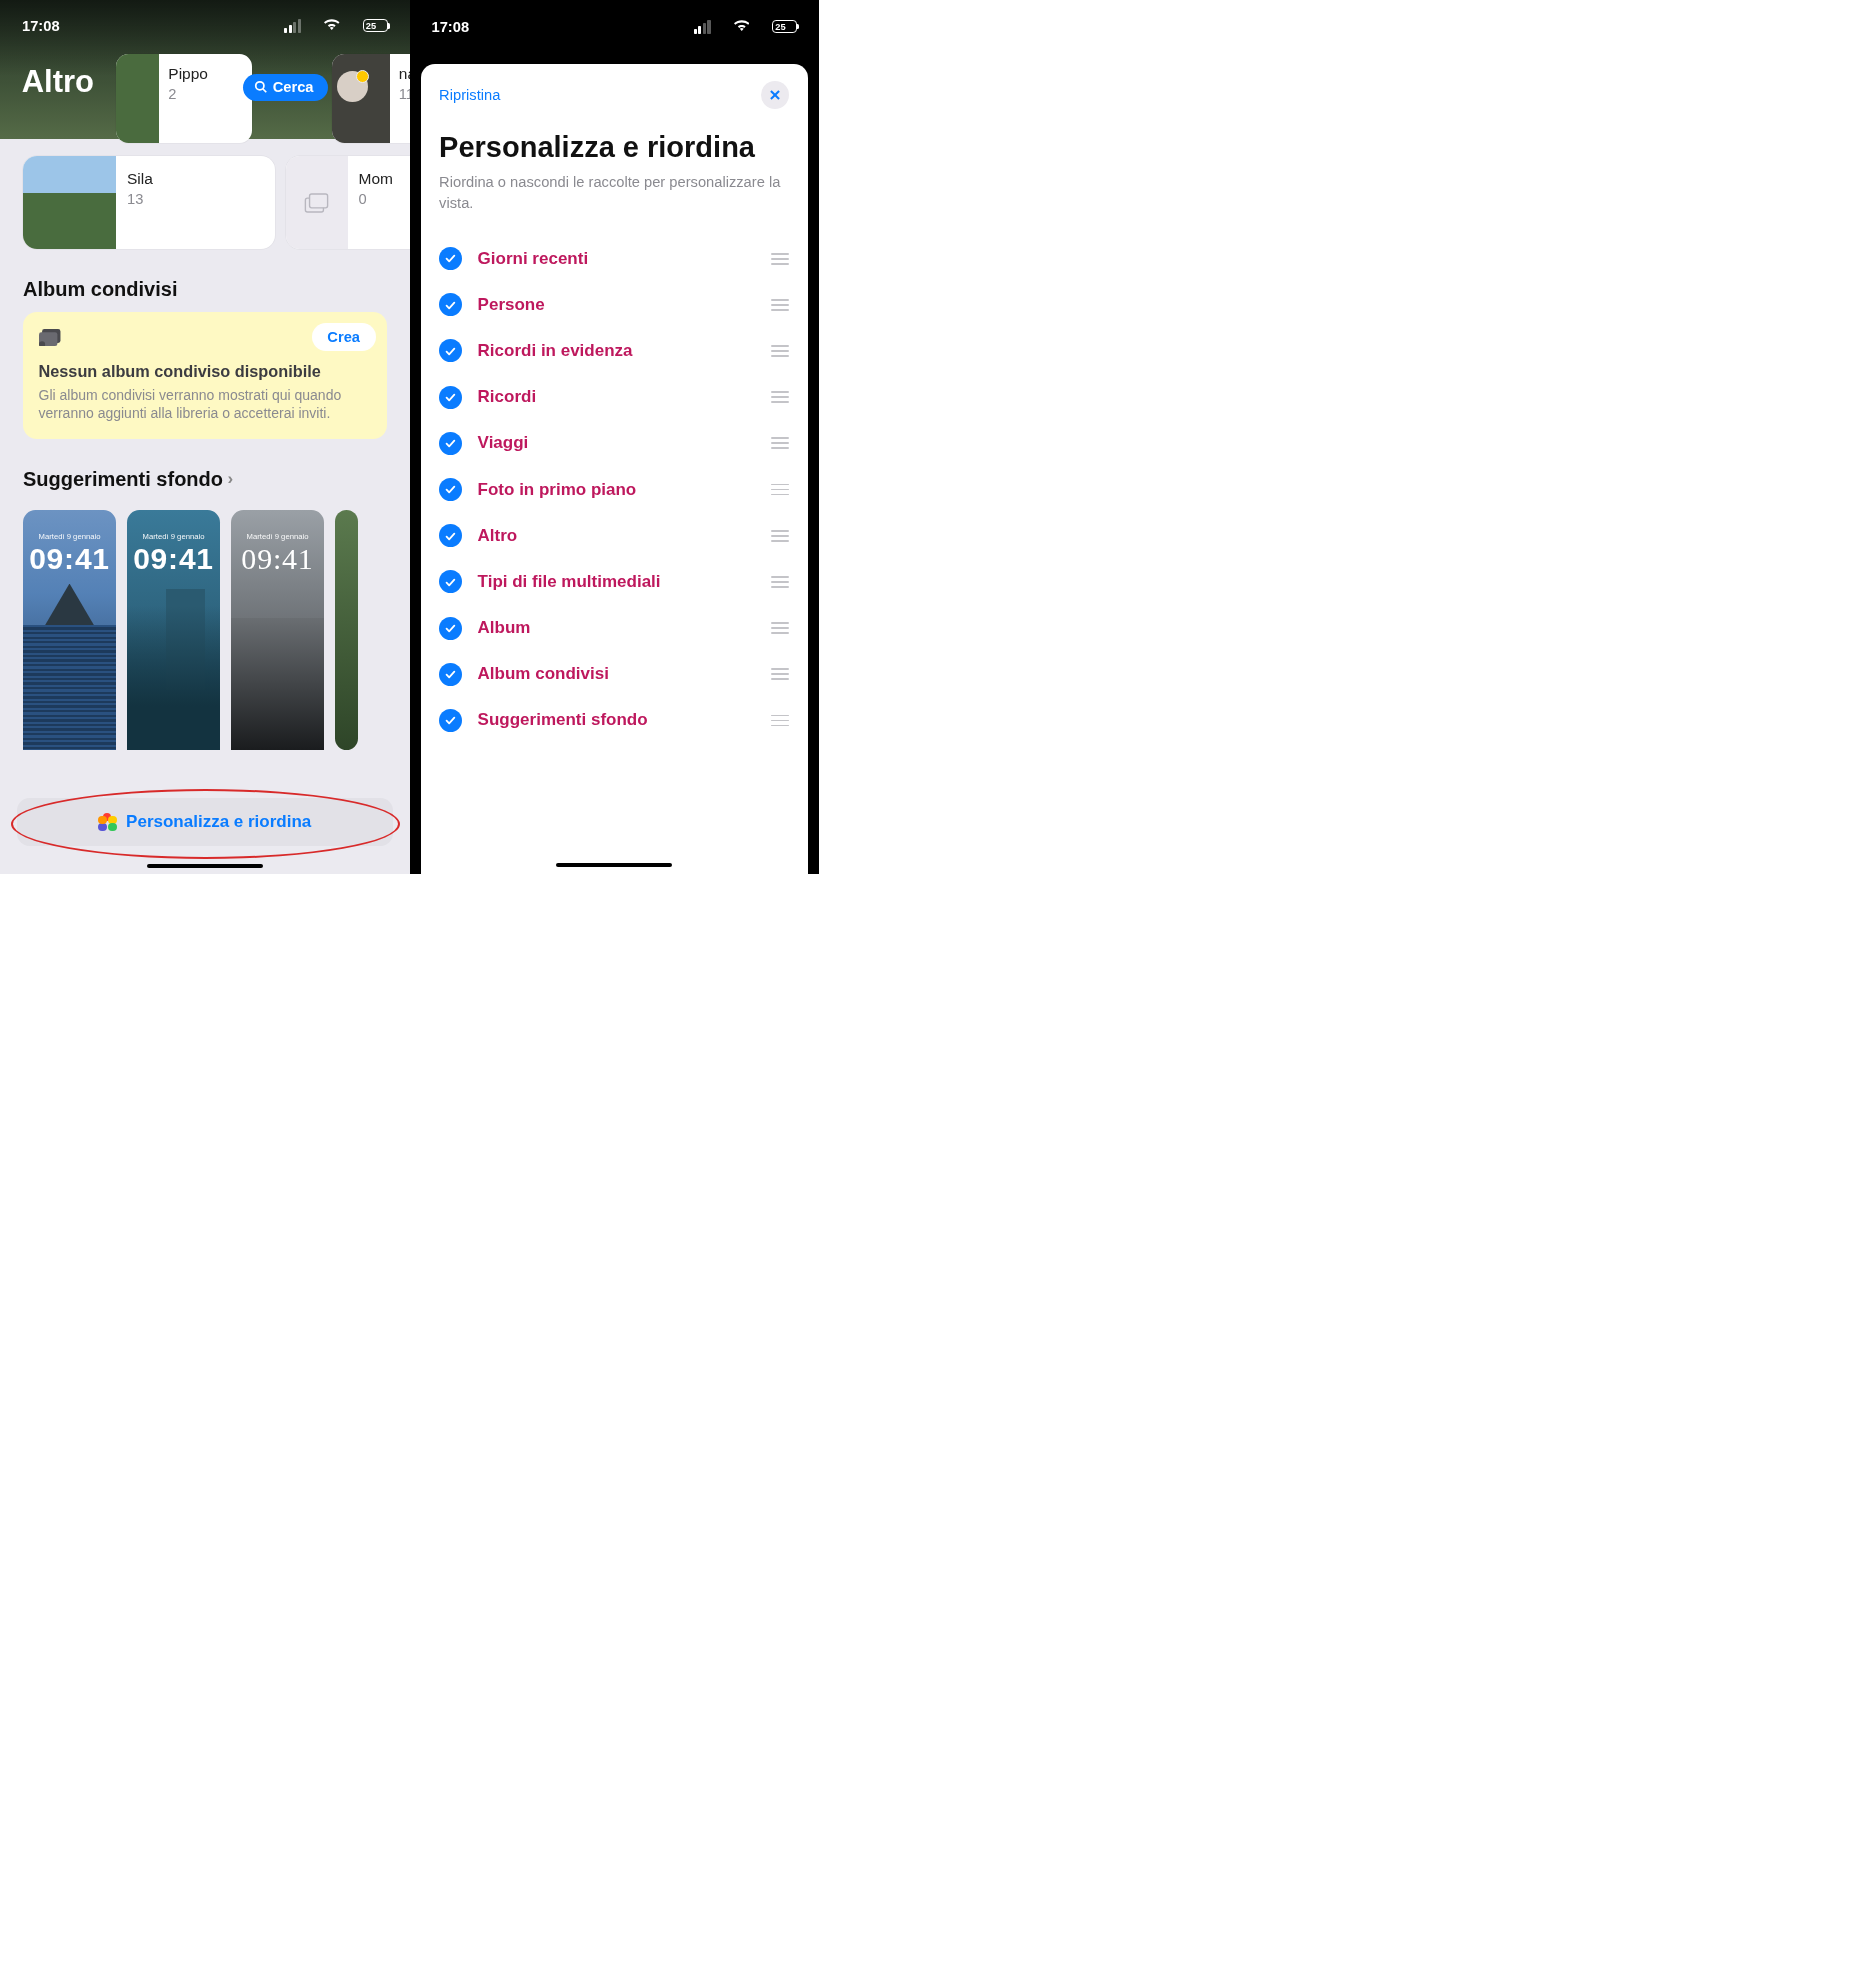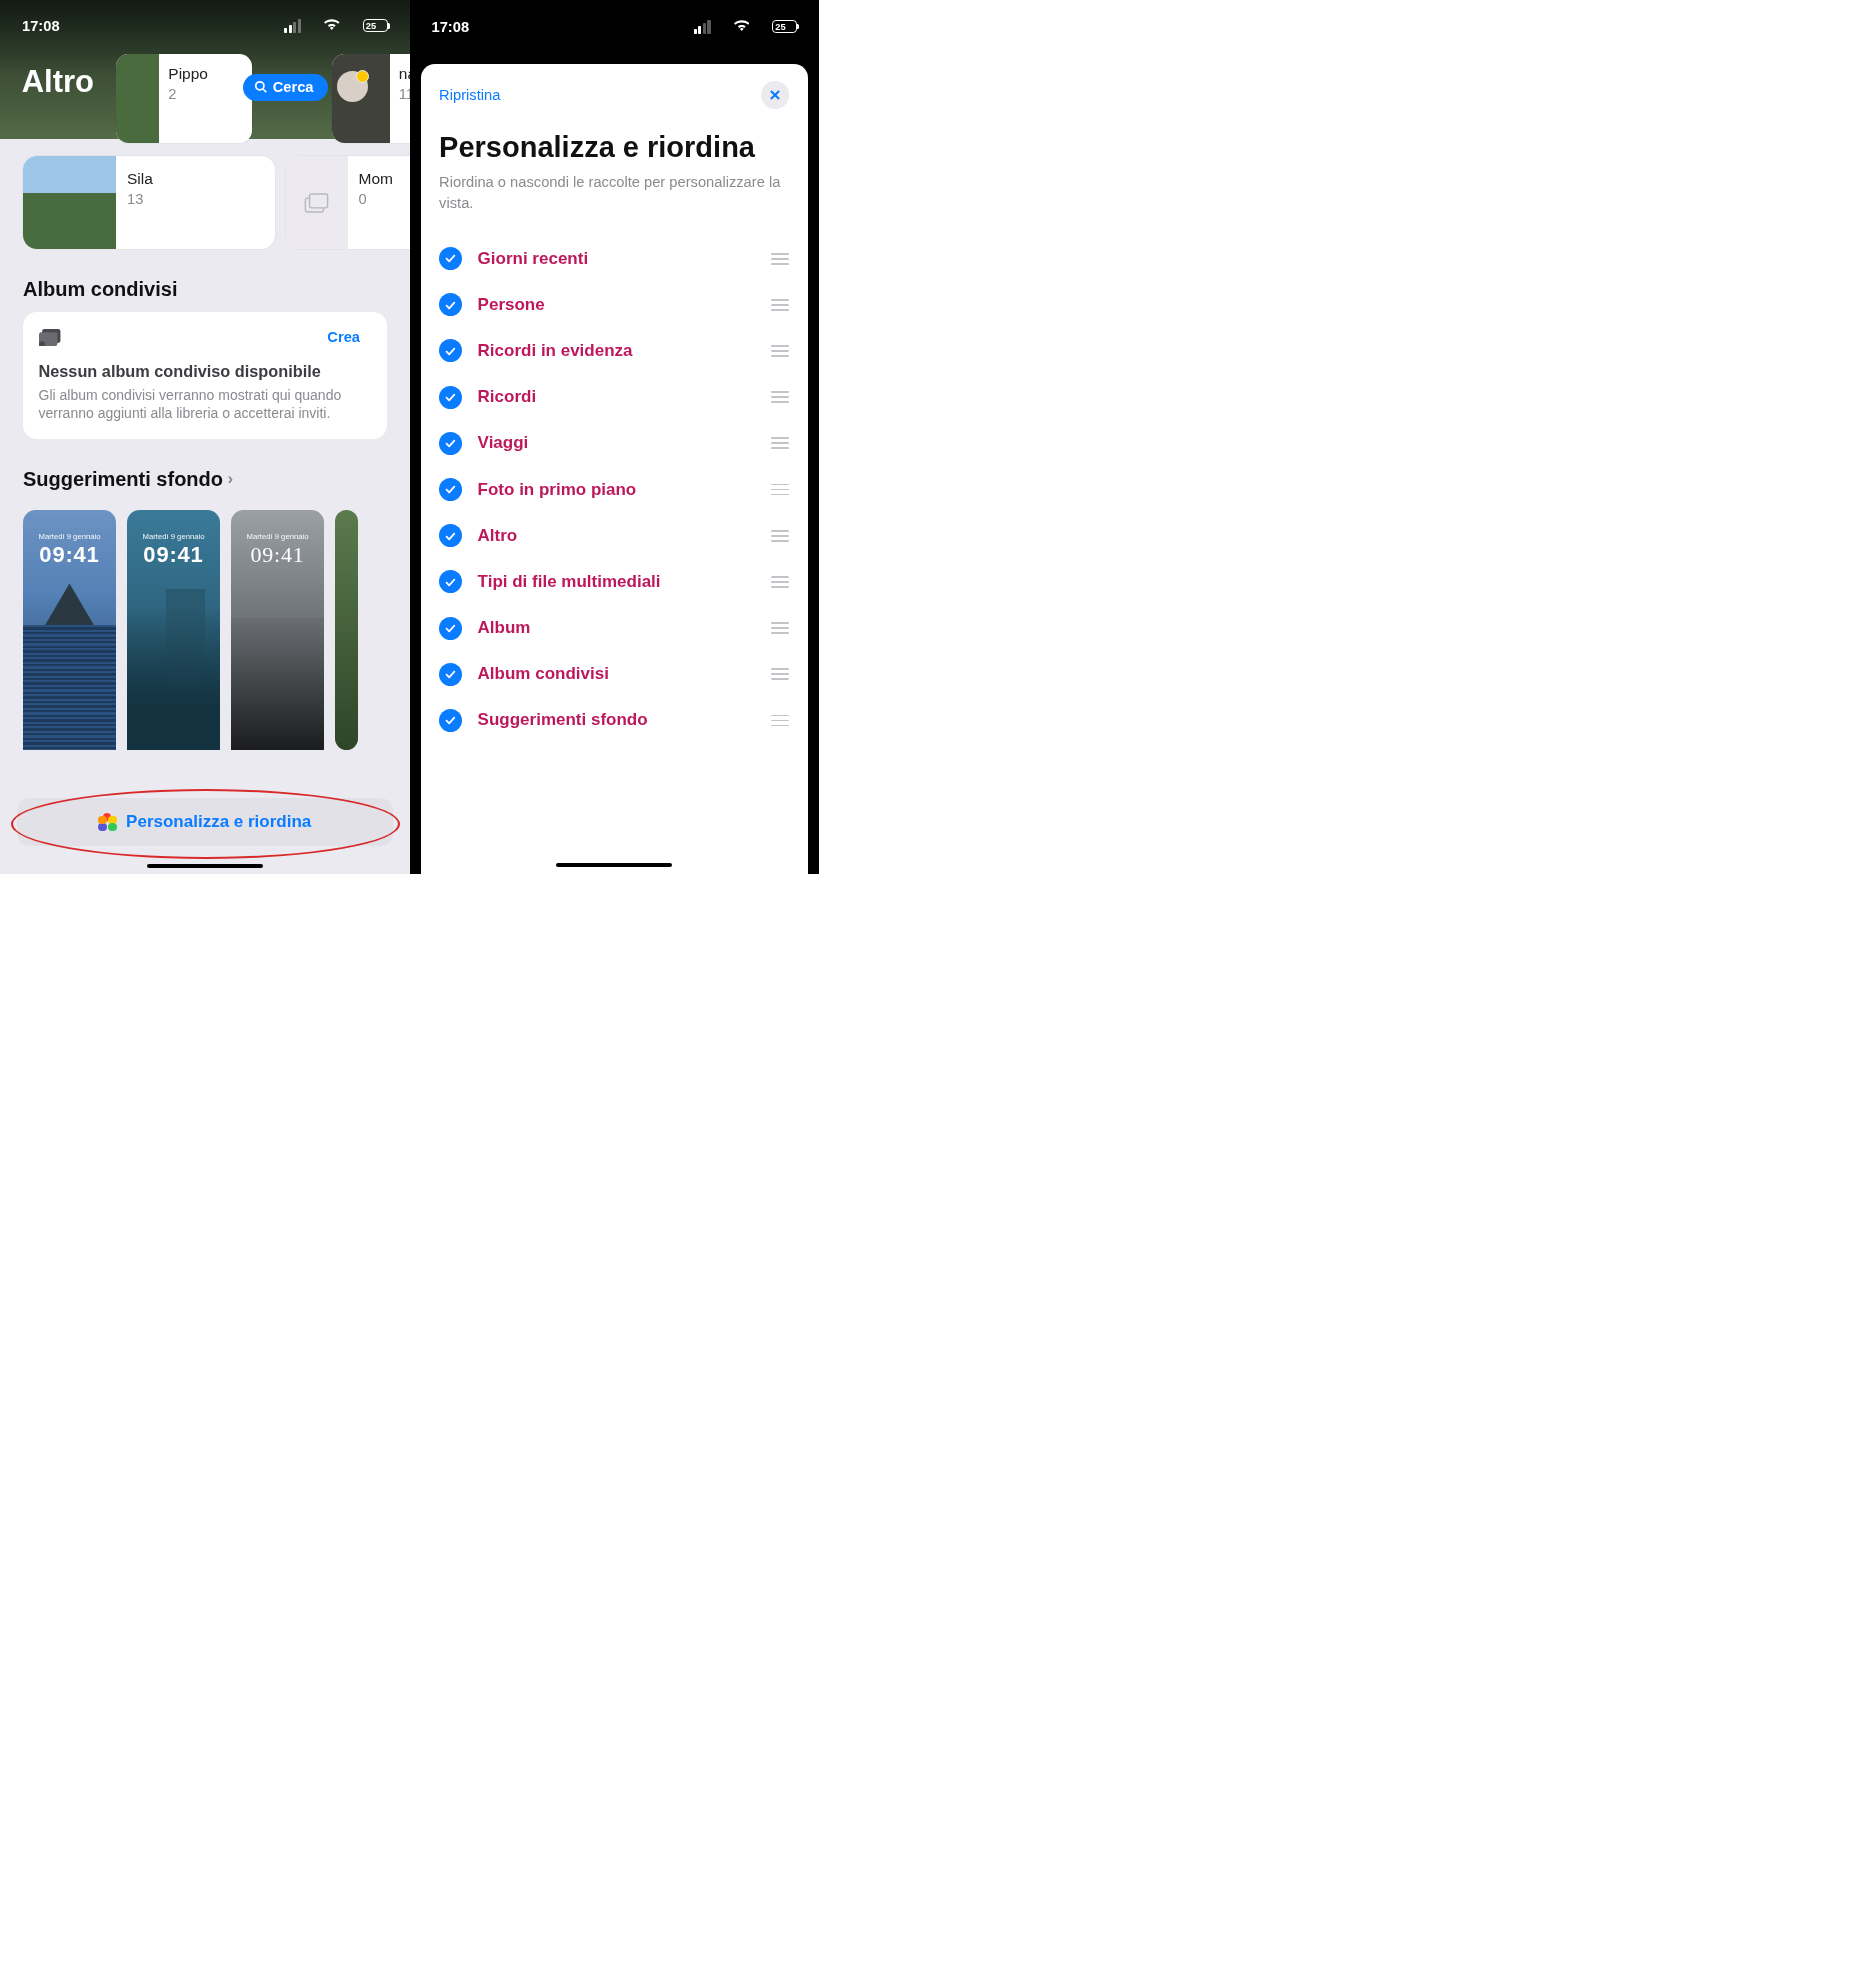--- a/index.html
+++ b/index.html
@@ -71,30 +71,30 @@
   .row2{ display:flex; gap:11px; padding: 17px 23px 0 23px; }
   .row2 .card{ background:#ffffff; border-radius:14px; height:93px; display:flex; overflow:hidden; flex:1; min-width:0; box-shadow:0 0 0 0.8px rgba(0,0,0,.04);}
   .row2 .card .img{ width:93px; background:linear-gradient(180deg,#9cc5e8 40%,#496c3e 40%);}
   .row2 .card.c2 .img{ width:62px; background:#eceaf0; display:flex; align-items:center; justify-content:center;}
   .row2 .tile-text{ padding:14px 11px;}
   .row2 .card.c2{ flex:0 0 147px; margin-right:-46px;}
 
   .section-head{ font-size:20px; font-weight:800; padding:29px 23px 11px 23px; color:#111; display:flex; align-items:center; gap:4.6px;}
   .chev{ font-size:17px; color:#888;}
 
-  .shared-card{ margin:0 23px; background:#ffffff; border-radius:14px; padding:14px 15.5px 15.5px 15.5px; position:relative;}
+  .shared-card{ margin:0 23px; background:#fef9c3; border-radius:14px; padding:14px 15.5px 15.5px 15.5px; position:relative;}
   .shared-card .icon{ font-size:18.6px; color:#4a4a4e;}
   .crea-btn{ position:absolute; top:11px; right:11px; background:#fff; color:#0a7cff; border-radius:774px; padding:6.2px 15.5px; font-size:14.7px; font-weight:600;}
   .shared-card h3{ font-size:16.3px; font-weight:600; color:#3c3c41; margin-top:11px;}
   .shared-card p{ font-size:14px; color:#8a8a90; margin-top:4.6px; line-height:1.35;}
 
   .wallpapers{ display:flex; gap:11px; padding:7.7px 0 0 23px; overflow:hidden;}
   .wp{ width:93px; height:240px; border-radius:12.4px; position:relative; flex-shrink:0; color:#fff; display:flex; flex-direction:column; align-items:center; padding-top:22px;}
   .wp .date{ font-size:7.7px; opacity:.95; margin-bottom:1.5px;}
-  .wp .clock{ font-size:22px; font-weight:700; letter-spacing:0.8px;text-align:center;}
+  .wp .clock{ font-size:30px; font-weight:700; letter-spacing:0.8px;text-align:center;}
   .wp1{ background:linear-gradient(180deg,#6c93c2 0%, #5481b6 35%, #1d3a5c 100%);}
   .wp1 .mount{position:absolute; bottom:50%; left:50%; transform:translateX(-50%); width:54px; height:46px; background:#2a3842; clip-path:polygon(50% 0,100% 100%,0 100%);}
   .wp1 .sea{position:absolute; bottom:0; left:0; right:0; height:52%; background:repeating-linear-gradient(180deg,#2a5180,#2a5180 2.3px,#1d3a5c 2.3px,#1d3a5c 4.6px);}
   .wp2{ background:linear-gradient(180deg,#3a7a99 0%,#1f4a5e 100%);}
   .wp2 .city{position:absolute; bottom:0; left:0; right:0; height:60%; background:linear-gradient(180deg, transparent, #133340 70%);}
   .wp2 .bldg{position:absolute; bottom:25%; right:15.5px; width:39px; height:101px; background:#2a5a70;}
   .wp3{ background:linear-gradient(180deg,#9aa0a6 0%,#3c3f42 100%);}
   .wp3 .clock{ font-family:Georgia,serif; font-weight:400;}
   .wp3 .roofs{position:absolute; bottom:0; left:0; right:0; height:55%; background:linear-gradient(180deg,#6a6e72, #1a1c1e);}
   .wp4{ width:23px; background:linear-gradient(180deg,#5b7a4e,#2e4528);}

